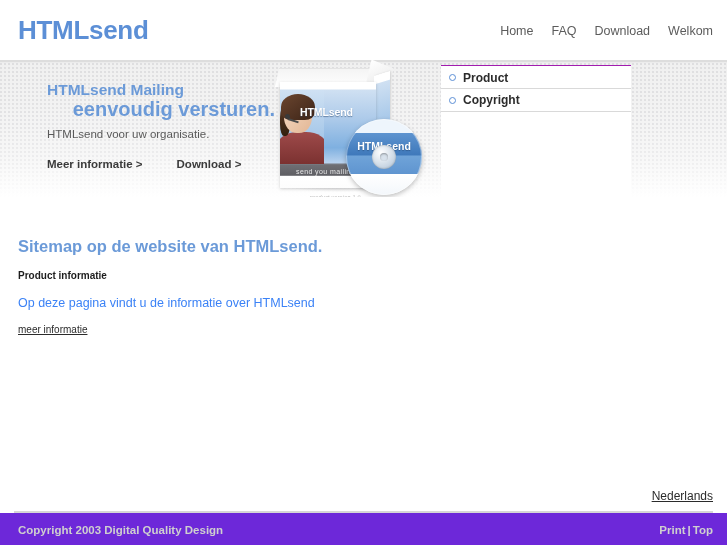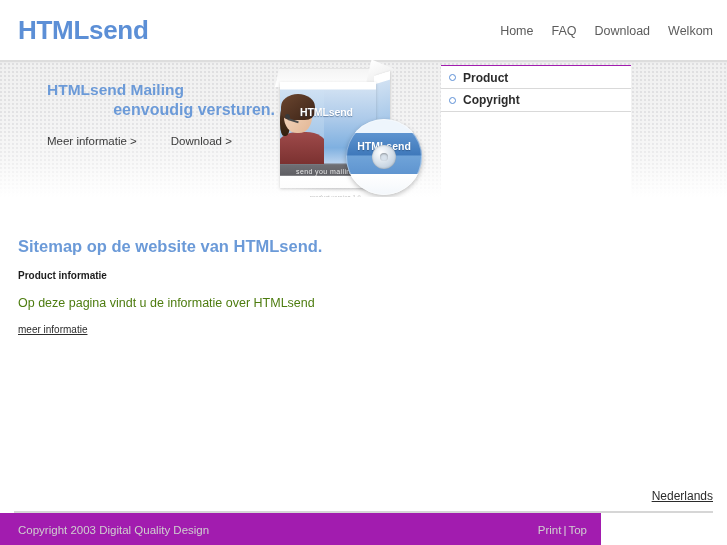--- a/index.html
+++ b/index.html
@@ -93,21 +93,21 @@
 
   .banner-copy { position: absolute; left: 47px; top: 20px; width: 230px; }
   .bh1 {
     font-size: 15.5px;
     font-weight: bold;
     color: #6b9ad8;
     line-height: 19px;
     white-space: nowrap;
   }
   .bh2 {
-    font-size: 16px;
+    font-size: 20px;
     font-weight: bold;
     color: #6b9ad8;
     line-height: 19px;
     text-align: right;
     padding-right: 2px;
     margin-top: 1px;
     white-space: nowrap;
   }
   .bsub {
     margin-top: 9px;
@@ -116,21 +116,21 @@
     line-height: 13.5px;
   }
   .bcta {
     margin-top: 16px;
     display: flex;
     gap: 34px;
     white-space: nowrap;
   }
   .bcta a {
     font-size: 11.5px;
-    font-weight: normal;
+    font-weight: bold;
     color: #3b3b3b;
     text-decoration: none;
     text-align: center;
   }
 
   
   .boxart {
     position: absolute;
     left: 268px; top: 4px;
     width: 172px; height: 133px;
@@ -359,21 +359,21 @@
   .sub-title {
     margin-top: 12px;
     font-size: 10px;
     font-weight: bold;
     color: #1d1d1d;
     line-height: 15px;
   }
   .body-text {
     margin-top: 13px;
     font-size: 12.5px;
-    color: #4d7c0f;
+    color: #3b82f6;
     line-height: 15px;
   }
   .inline-link {
     display: inline-block;
     margin-top: 13px;
     font-size: 10px;
     color: #2b2b2b;
     text-decoration: underline;
   }
 
@@ -392,23 +392,24 @@
   .footer-rule {
     position: absolute;
     left: 14px; top: 511px;
     width: 699px;
     height: 2px;
     background: #d6d6d6;
   }
   .footer {
     position: absolute;
     left: 0; top: 513px;
-    width: 601px;
+    width: 727px;
     height: 32px;
-    background: #a21caf;
+    background: #6d28d9;
+    font-weight: bold;
   }
   .copyright {
     position: absolute;
     left: 18px; top: 10px;
     font-size: 11.5px;
     color: #cfcfcf;
     line-height: 14px;
     white-space: nowrap;
   }
   .footer-links {
@@ -441,20 +442,21 @@
   </div>
 
   <div class="banner">
     <div class="banner-top-rule"></div>
     <div class="banner-texture"></div>
 
     <div class="banner-copy">
       <div class="bh1">HTMLsend Mailing</div>
       <div class="bh2">eenvoudig versturen.</div>
       <div class="bsub">
+        <div>HTMLsend voor uw organisatie.</div>
       </div>
       <div class="bcta">
         <a href="#">Meer informatie &gt;</a>
         <a href="#">Download &gt;</a>
       </div>
     </div>
 
     <div class="boxart">
       <div class="box-shadow-blob"></div>
       <div class="box-lid"></div>

